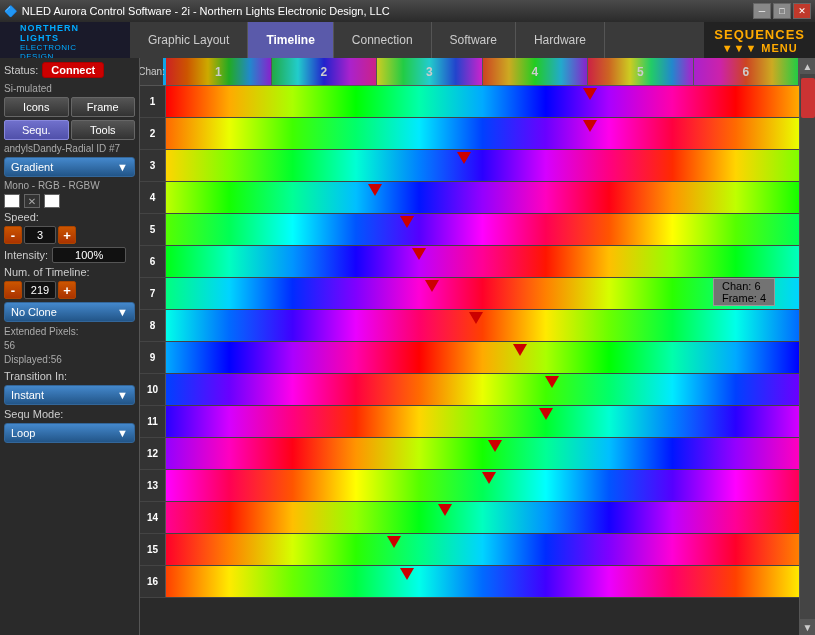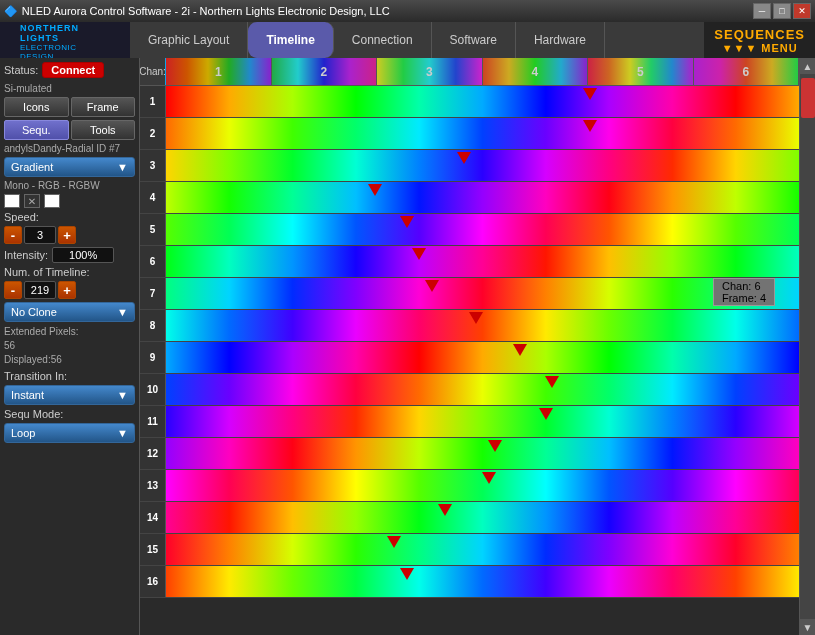--- a/index.html
+++ b/index.html
@@ -49,21 +49,20 @@
       color: #ccc;
       font-size: 12px;
       cursor: pointer;
       border-right: 1px solid #555;
       background: #3a3a3a;
     }
     .nav-tab.active {
       background: #5a5aaa;
       color: white;
       font-weight: bold;
-      border-radius: 9px;
     }
 
     .seq-menu {
       background: #222;
       color: #ffaa00;
       display: flex;
       align-items: center;
       padding: 0 10px;
       font-size: 14px;
       font-weight: bold;
@@ -192,21 +191,21 @@
 
     .intensity-row {
       display: flex; align-items: center; gap: 4px;
     }
     .intensity-label { color: #ccc; font-size: 11px; }
     .intensity-val {
       background: #111;
       color: white;
       border: 1px solid #555;
       border-radius: 2px;
-      padding: 1px 16px;
+      padding: 1px 22px;
       font-size: 11px;
     }
 
     .channels-label { color: #ccc; font-size: 11px; }
     .channels-row {
       display: flex; align-items: center; gap: 2px;
     }
 
     .clone-btn {
       background: linear-gradient(to bottom, #4488cc, #225588);
@@ -235,21 +234,21 @@
       height: 28px;
       border-bottom: 1px solid #555;
     }
     .chan-label-cell {
       width: 26px;
       color: #ccc;
       font-size: 10px;
       display: flex;
       align-items: center;
       justify-content: center;
-      border-right: 1px solid #0ea5e9;
+      border-right: 3px solid #0ea5e9;
       flex-shrink: 0;
     }
     .frame-headers {
       flex: 1;
       display: flex;
     }
     .frame-header {
       flex: 1;
       display: flex;
       align-items: center;

